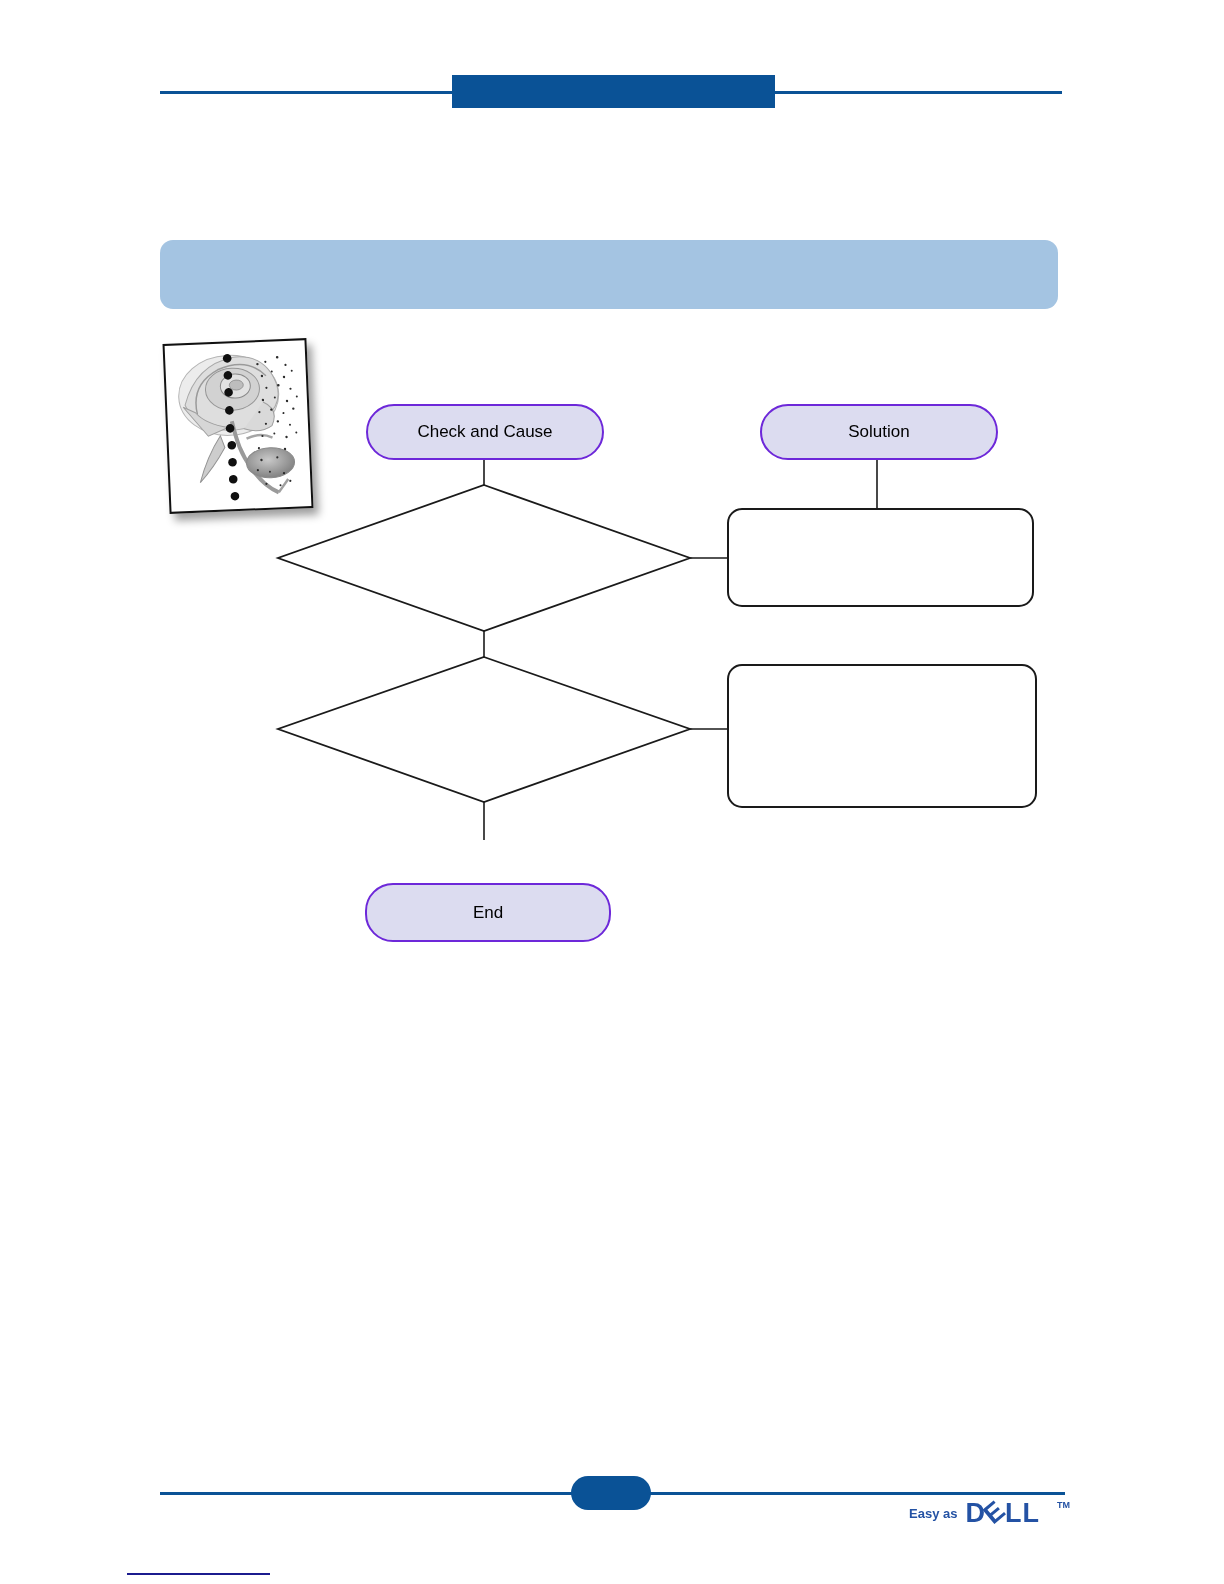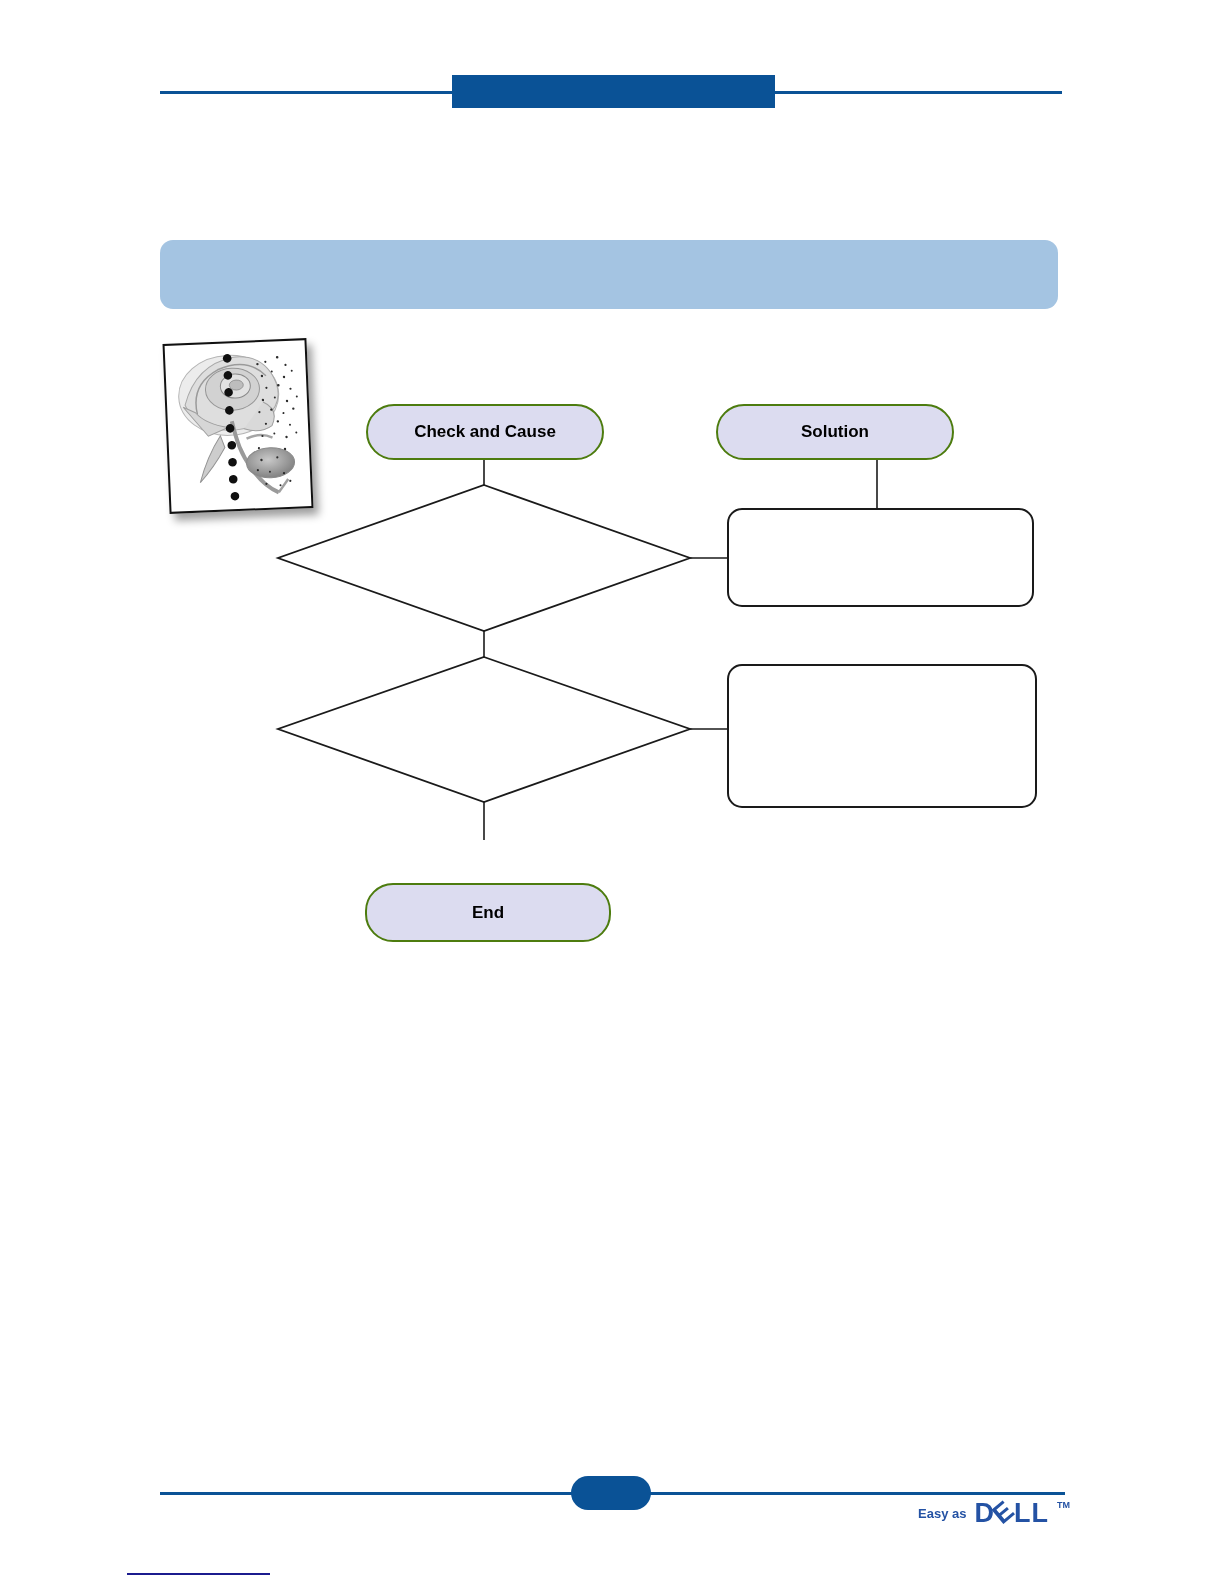--- a/index.html
+++ b/index.html
@@ -16,39 +16,39 @@
   .sample-figure{
     position:absolute;left:166px;top:341px;width:140px;height:166px;background:#fff;
     border:2px solid #111;transform:rotate(-2.4deg);
     box-shadow:5px 7px 9px rgba(0,0,0,.38);
   }
   .sample-figure svg{display:block;width:100%;height:100%;}
   
   .fc-connectors{position:absolute;left:160px;top:380px;}
   .fc-node{
     position:absolute;display:flex;align-items:center;justify-content:center;
-    background:var(--node-fill);border:2px solid #4d7c0f;border-radius:28px;
-    font-weight:bold;font-size:17px;color:#000;
+    background:var(--node-fill);border:2px solid #6d28d9;border-radius:28px;
+    font-weight:normal;font-size:17px;color:#000;
   }
   .fc-start{left:366px;top:404px;width:234px;height:52px;}
-  .fc-solution{left:716px;top:404px;width:234px;height:52px;align-items:center;}
+  .fc-solution{left:760px;top:404px;width:234px;height:52px;align-items:center;}
   .fc-end{left:365px;top:883px;width:242px;height:55px;}
   .fc-box{
     position:absolute;background:#ffffff;border:2px solid #1a1a1a;border-radius:15px;
   }
   .fc-box1{left:727px;top:508px;width:303px;height:95px;}
   .fc-box2{left:727px;top:664px;width:306px;height:140px;}
   
   .footer-rule{position:absolute;left:160px;top:1492px;width:905px;height:3px;background:var(--accent);}
   .page-pill{position:absolute;left:571px;top:1476px;width:80px;height:34px;background:var(--accent);border-radius:17px;}
   .brandline{position:absolute;left:870px;top:1498px;width:200px;text-align:right;color:var(--dell-blue);white-space:nowrap;}
   .brandline .tagline{font-size:13px;font-weight:bold;vertical-align:4px;margin-right:8px;}
   .brandline .dell{font-size:27px;font-weight:800;letter-spacing:1px;display:inline-block;}
   .brandline .dell .tilt{display:inline-block;transform:rotate(-40deg) translateY(-1px);}
-  .brandline .tm{font-size:9px;font-weight:bold;vertical-align:14px;margin-left:8px;}
+  .brandline .tm{font-size:9px;font-weight:bold;vertical-align:14px;margin-left:17px;}
   .footnote-rule{position:absolute;left:127px;top:1573px;width:143px;height:2px;background:var(--footnote-line);}
 </style>
 </head>
 <body>
 
 <div class="page">
 
   <div class="header-rule"></div>
   <div class="header-title-bar"></div>
 

